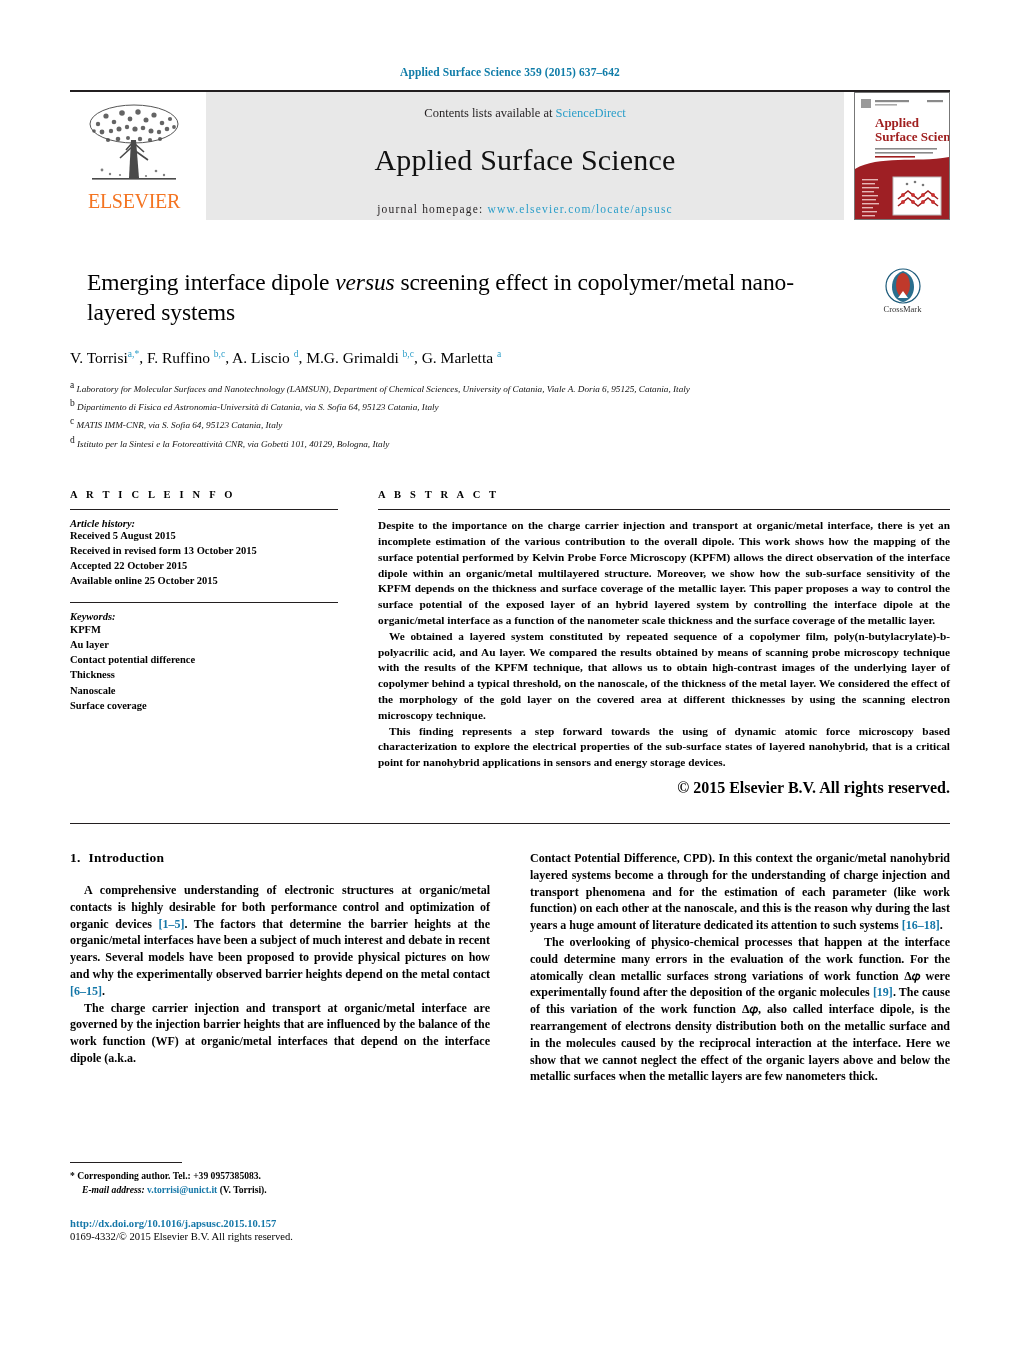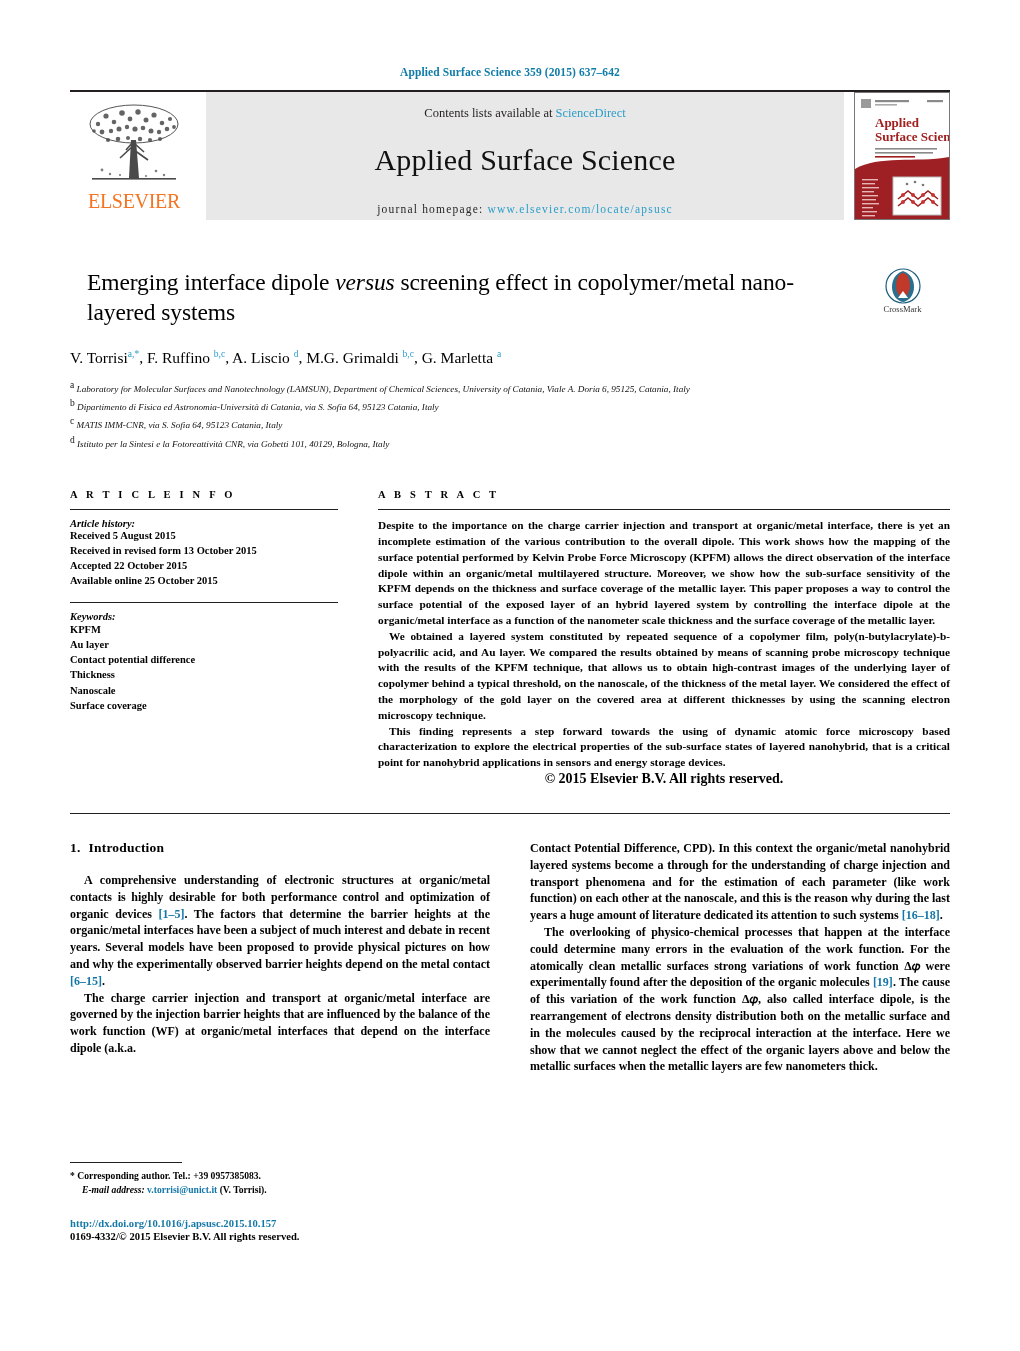--- a/index.html
+++ b/index.html
@@ -148,24 +148,24 @@
   .abs-p {
     font-size: 11.3px;
     line-height: 1.40;
     text-align: justify;
     font-weight: bold;
     margin: 0;
     text-indent: 0;
   }
   .abs-p + .abs-p { text-indent: 11px; }
   .copyright {
-    font-size: 14px;
-    font-weight: bold;
-    text-align: center;
-    margin-top: 0;
+    font-size: 16px;
+    font-weight: bold;
+    text-align: right;
+    margin-top: 8px;
   }
 
   .big-rule { margin: 26px 70px 0 70px; border-top: 1.6px solid #231f20; }
 
   
   .body-cols {
     margin: 26px 70px 0 70px;
     display: flex;
     gap: 40px;
   }
@@ -200,21 +200,21 @@
   .fn-line .ital { font-style: italic; }
   .fn-line .mail { color: #1577a8; }
 
   .doi-wrap {
     position: absolute;
     left: 70px;
     top: 1218px;
     width: 420px;
   }
   .doi-link { font-size: 10.6px; color: #1577a8; font-weight: bold; }
-  .issn-line { font-size: 10.6px; font-weight: bold; margin-top: 2px; }
+  .issn-line { font-size: 10.6px; font-weight: normal; margin-top: 2px; }
 </style>
 </head>
 <body>
 
 <div class="page">
 
   <div class="running-head">Applied Surface Science 359 (2015) 637–642</div>
 
   <div class="masthead">
 

